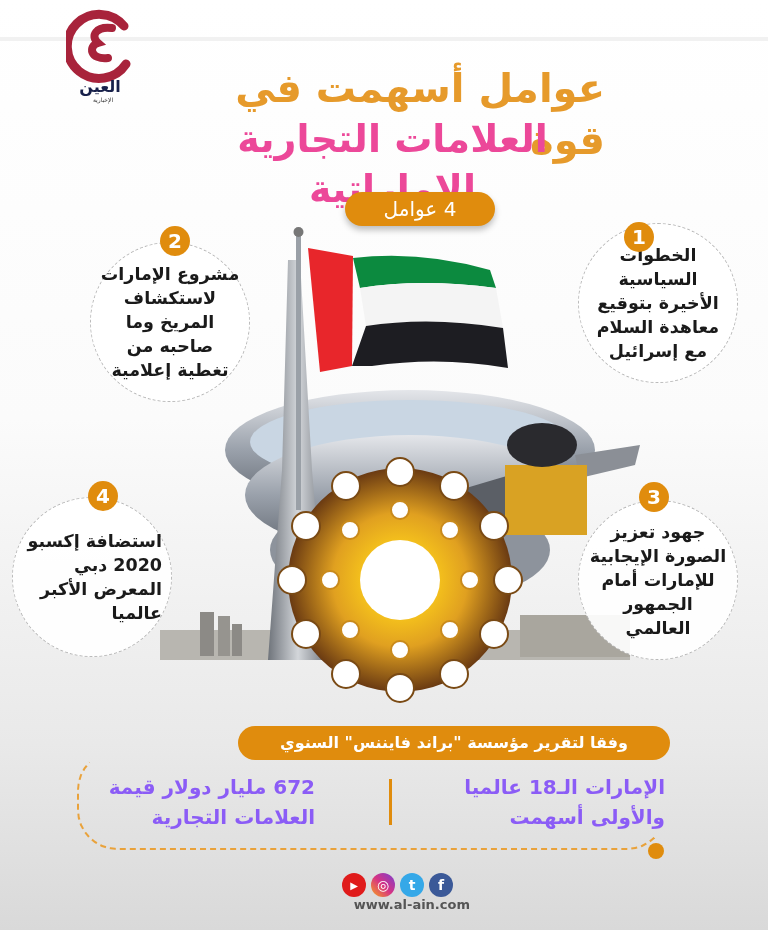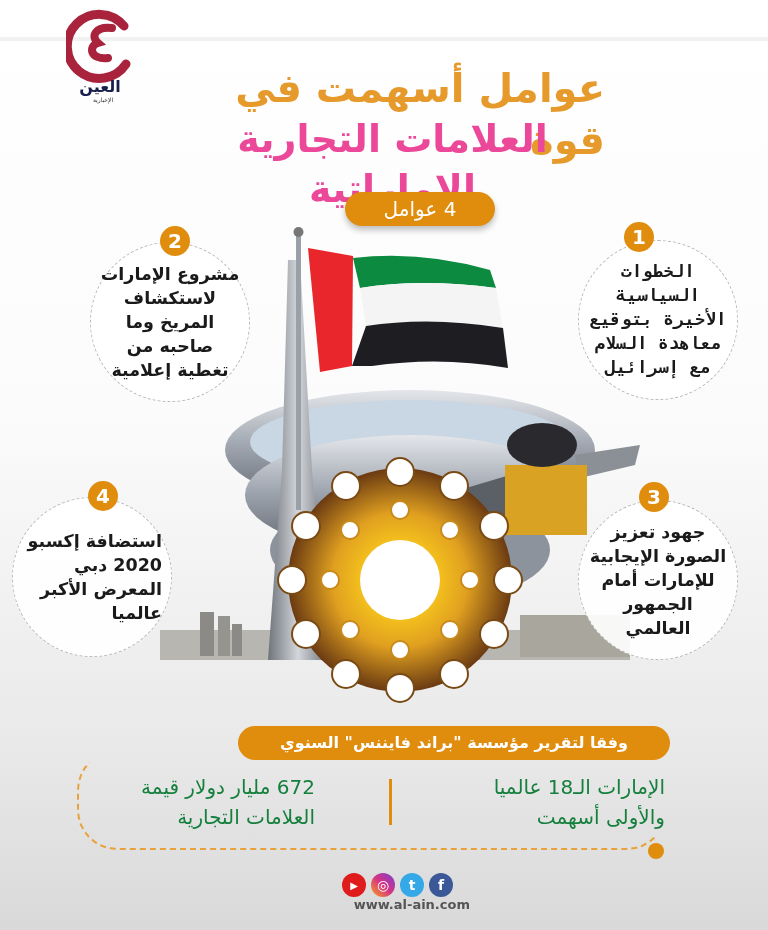--- a/index.html
+++ b/index.html
@@ -59,21 +59,21 @@
     font-weight: bold; font-size: 16px; line-height: 34px; direction: rtl;
   }
   .stats-box {
     position: absolute; left: 77px; top: 750px; width: 590px; height: 100px;
     border: 2px dashed #e9a23b; border-radius: 40px; border-right-color: transparent; border-top-color: transparent;
   }
   .stats-dot {
     position: absolute; left: 648px; top: 843px; width: 16px; height: 16px; border-radius: 50%; background: #e08c0d;
   }
   .stat {
-    position: absolute; direction: rtl; font-weight: normal; font-size: 20px; line-height: 30px; color: #15803d; text-align: right;
+    position: absolute; direction: rtl; font-weight: bold; font-size: 20px; line-height: 30px; color: #8b5cf6; text-align: right;
   }
   .stat-divider {
     position: absolute; left: 389px; top: 779px; width: 3px; height: 46px; background: #e08c0d;
   }
   .social { position: absolute; left: 342px; top: 873px; display: flex; gap: 5px; }
   .soc {
     width: 24px; height: 24px; border-radius: 50%; display: flex; align-items: center; justify-content: center;
     color: #fff; font-weight: bold; font-size: 14px;
   }
   .url {
@@ -177,21 +177,21 @@
         <circle cx="310" cy="360" r="9"></circle>
       <circle cx="290" cy="410" r="9"></circle>
         <circle cx="240" cy="430" r="9"></circle>
         <circle cx="190" cy="410" r="9"></circle>
       <circle cx="170" cy="360" r="9"></circle>
         <circle cx="190" cy="310" r="9"></circle>
     </g>
   </g>
 </svg>
 
-<div class="factor" style="left:578px; top:240px;font-family:Liberation Mono, monospace;">
+<div class="factor" style="left:578px; top:223px;">
   <div class="txt">الخطوات السياسية الأخيرة بتوقيع معاهدة السلام مع إسرائيل</div>
 </div>
 <div class="num" style="left:624px; top:222px;">1</div>
 
 <div class="factor" style="left:90px; top:242px;">
   <div class="txt">مشروع الإمارات لاستكشاف المريخ وما صاحبه من تغطية إعلامية</div>
 </div>
 <div class="num" style="left:160px; top:226px;">2</div>
 
 <div class="factor" style="left:578px; top:500px;">

